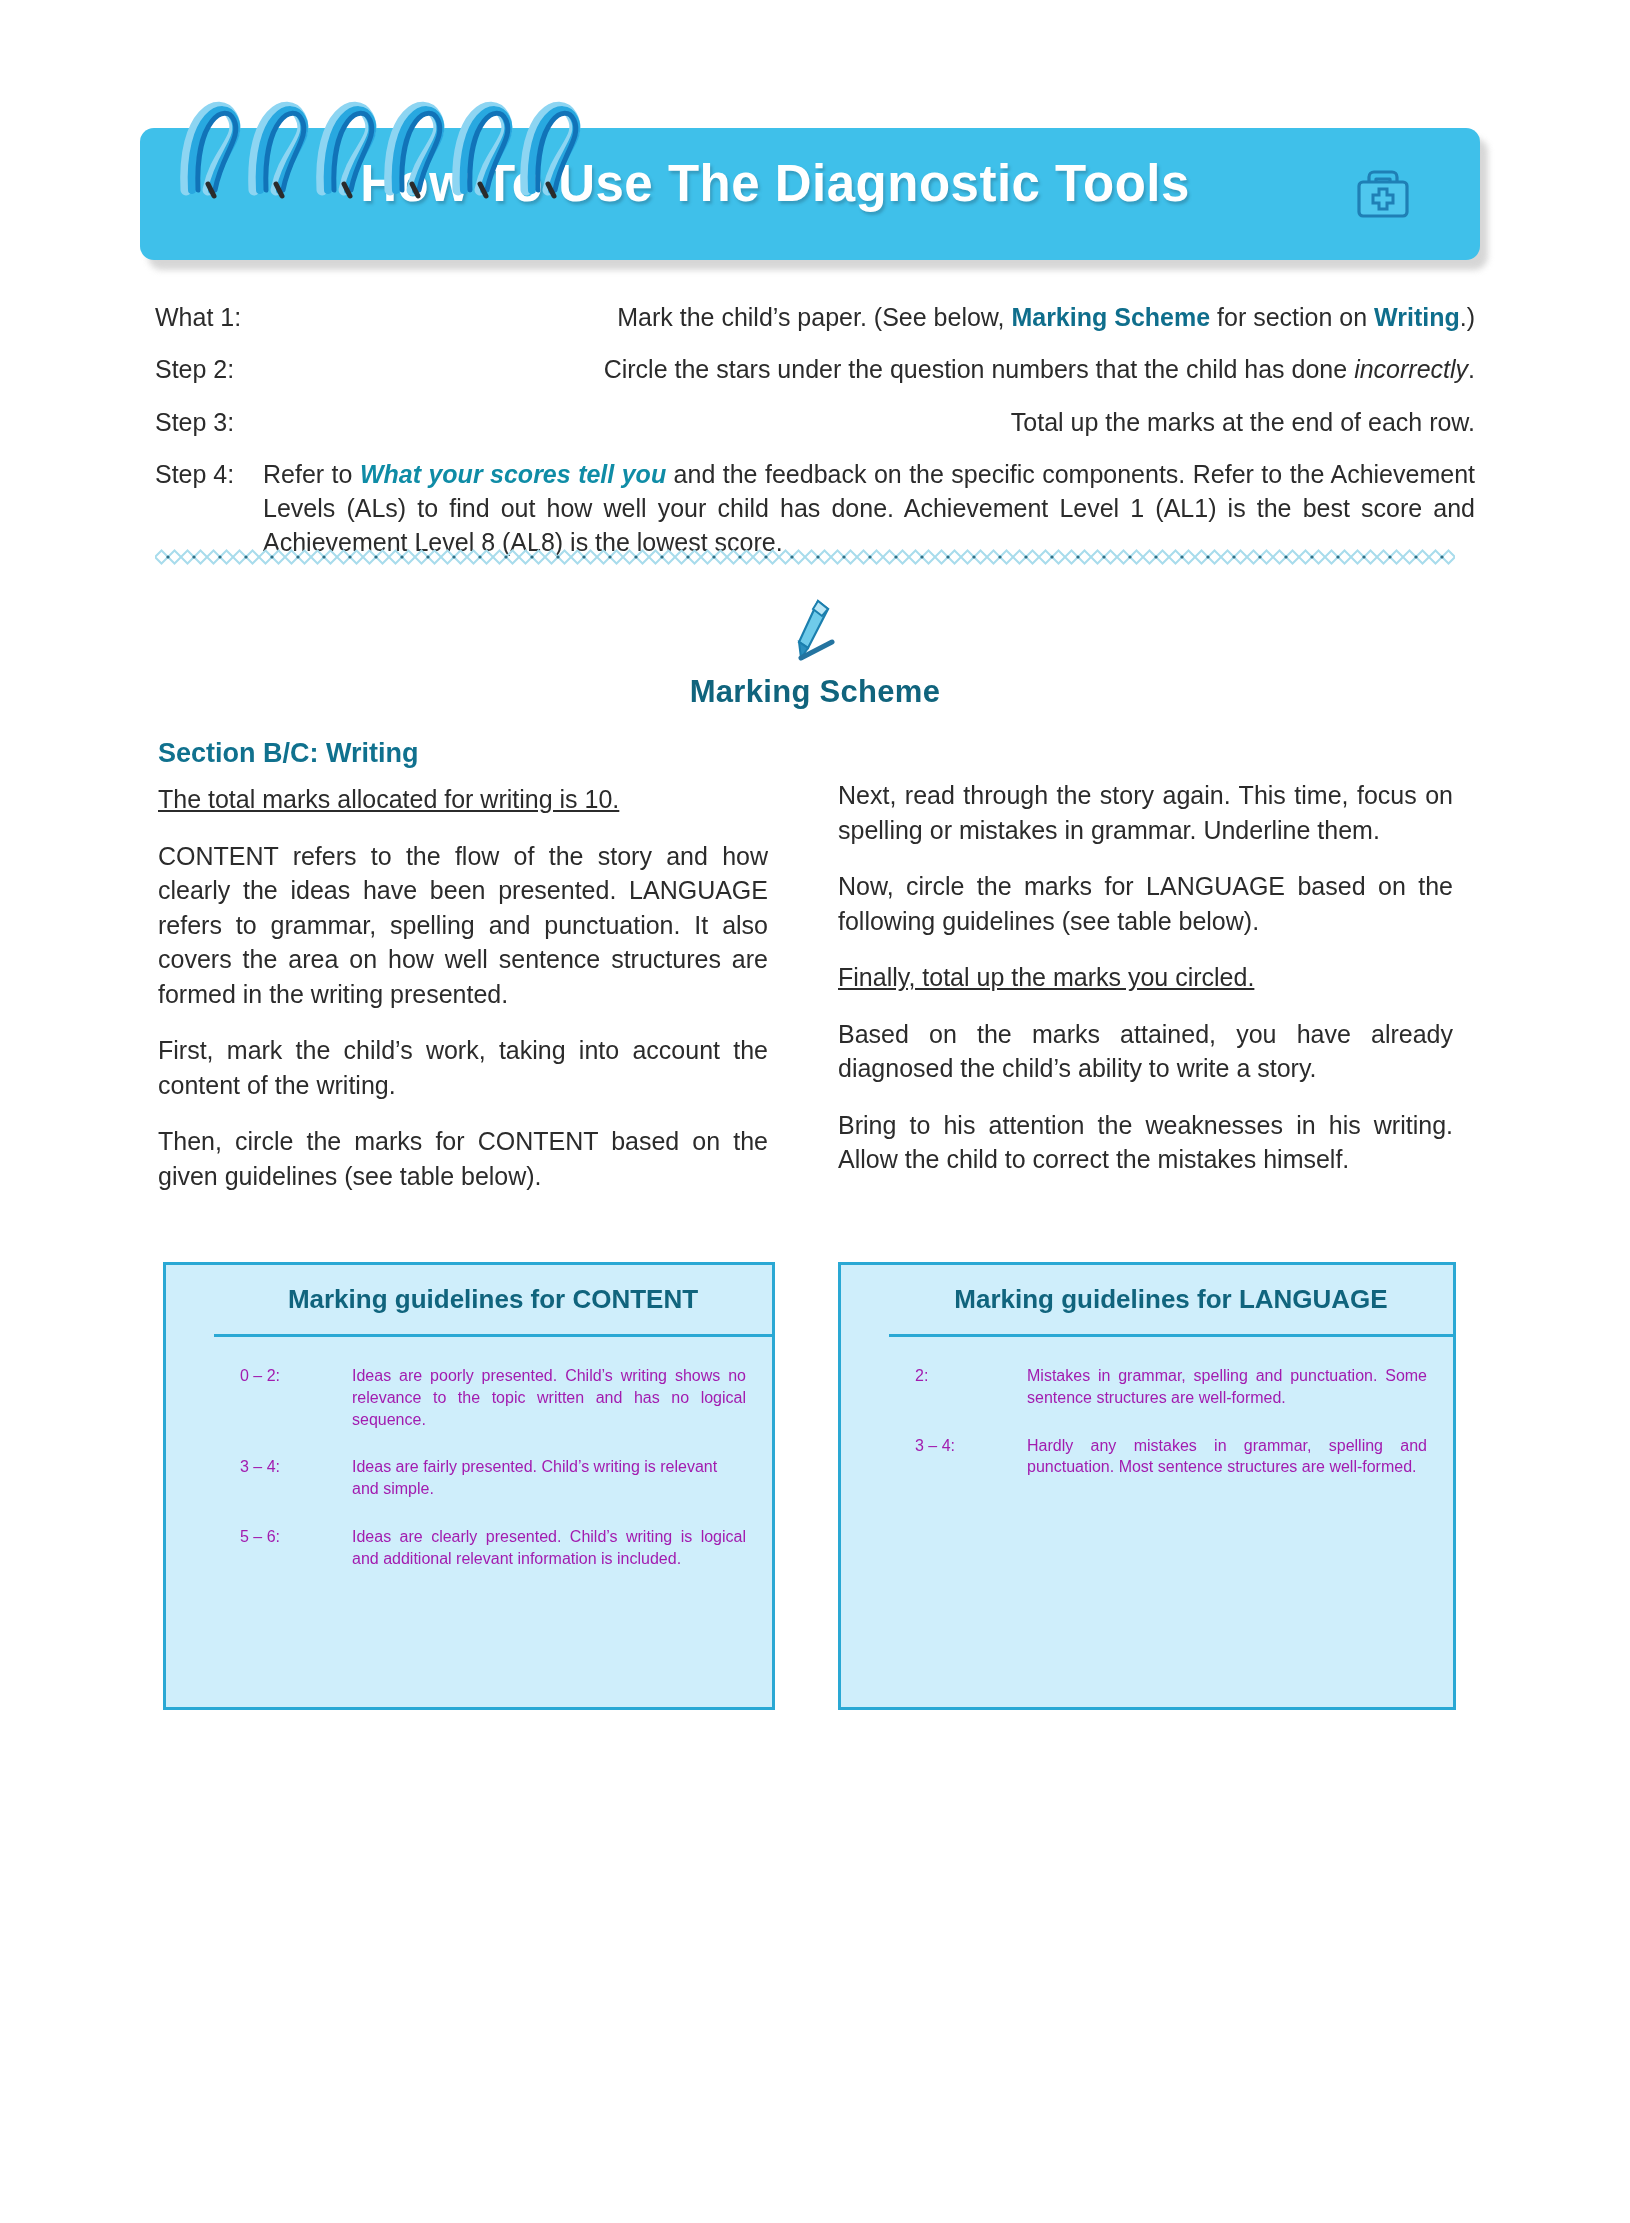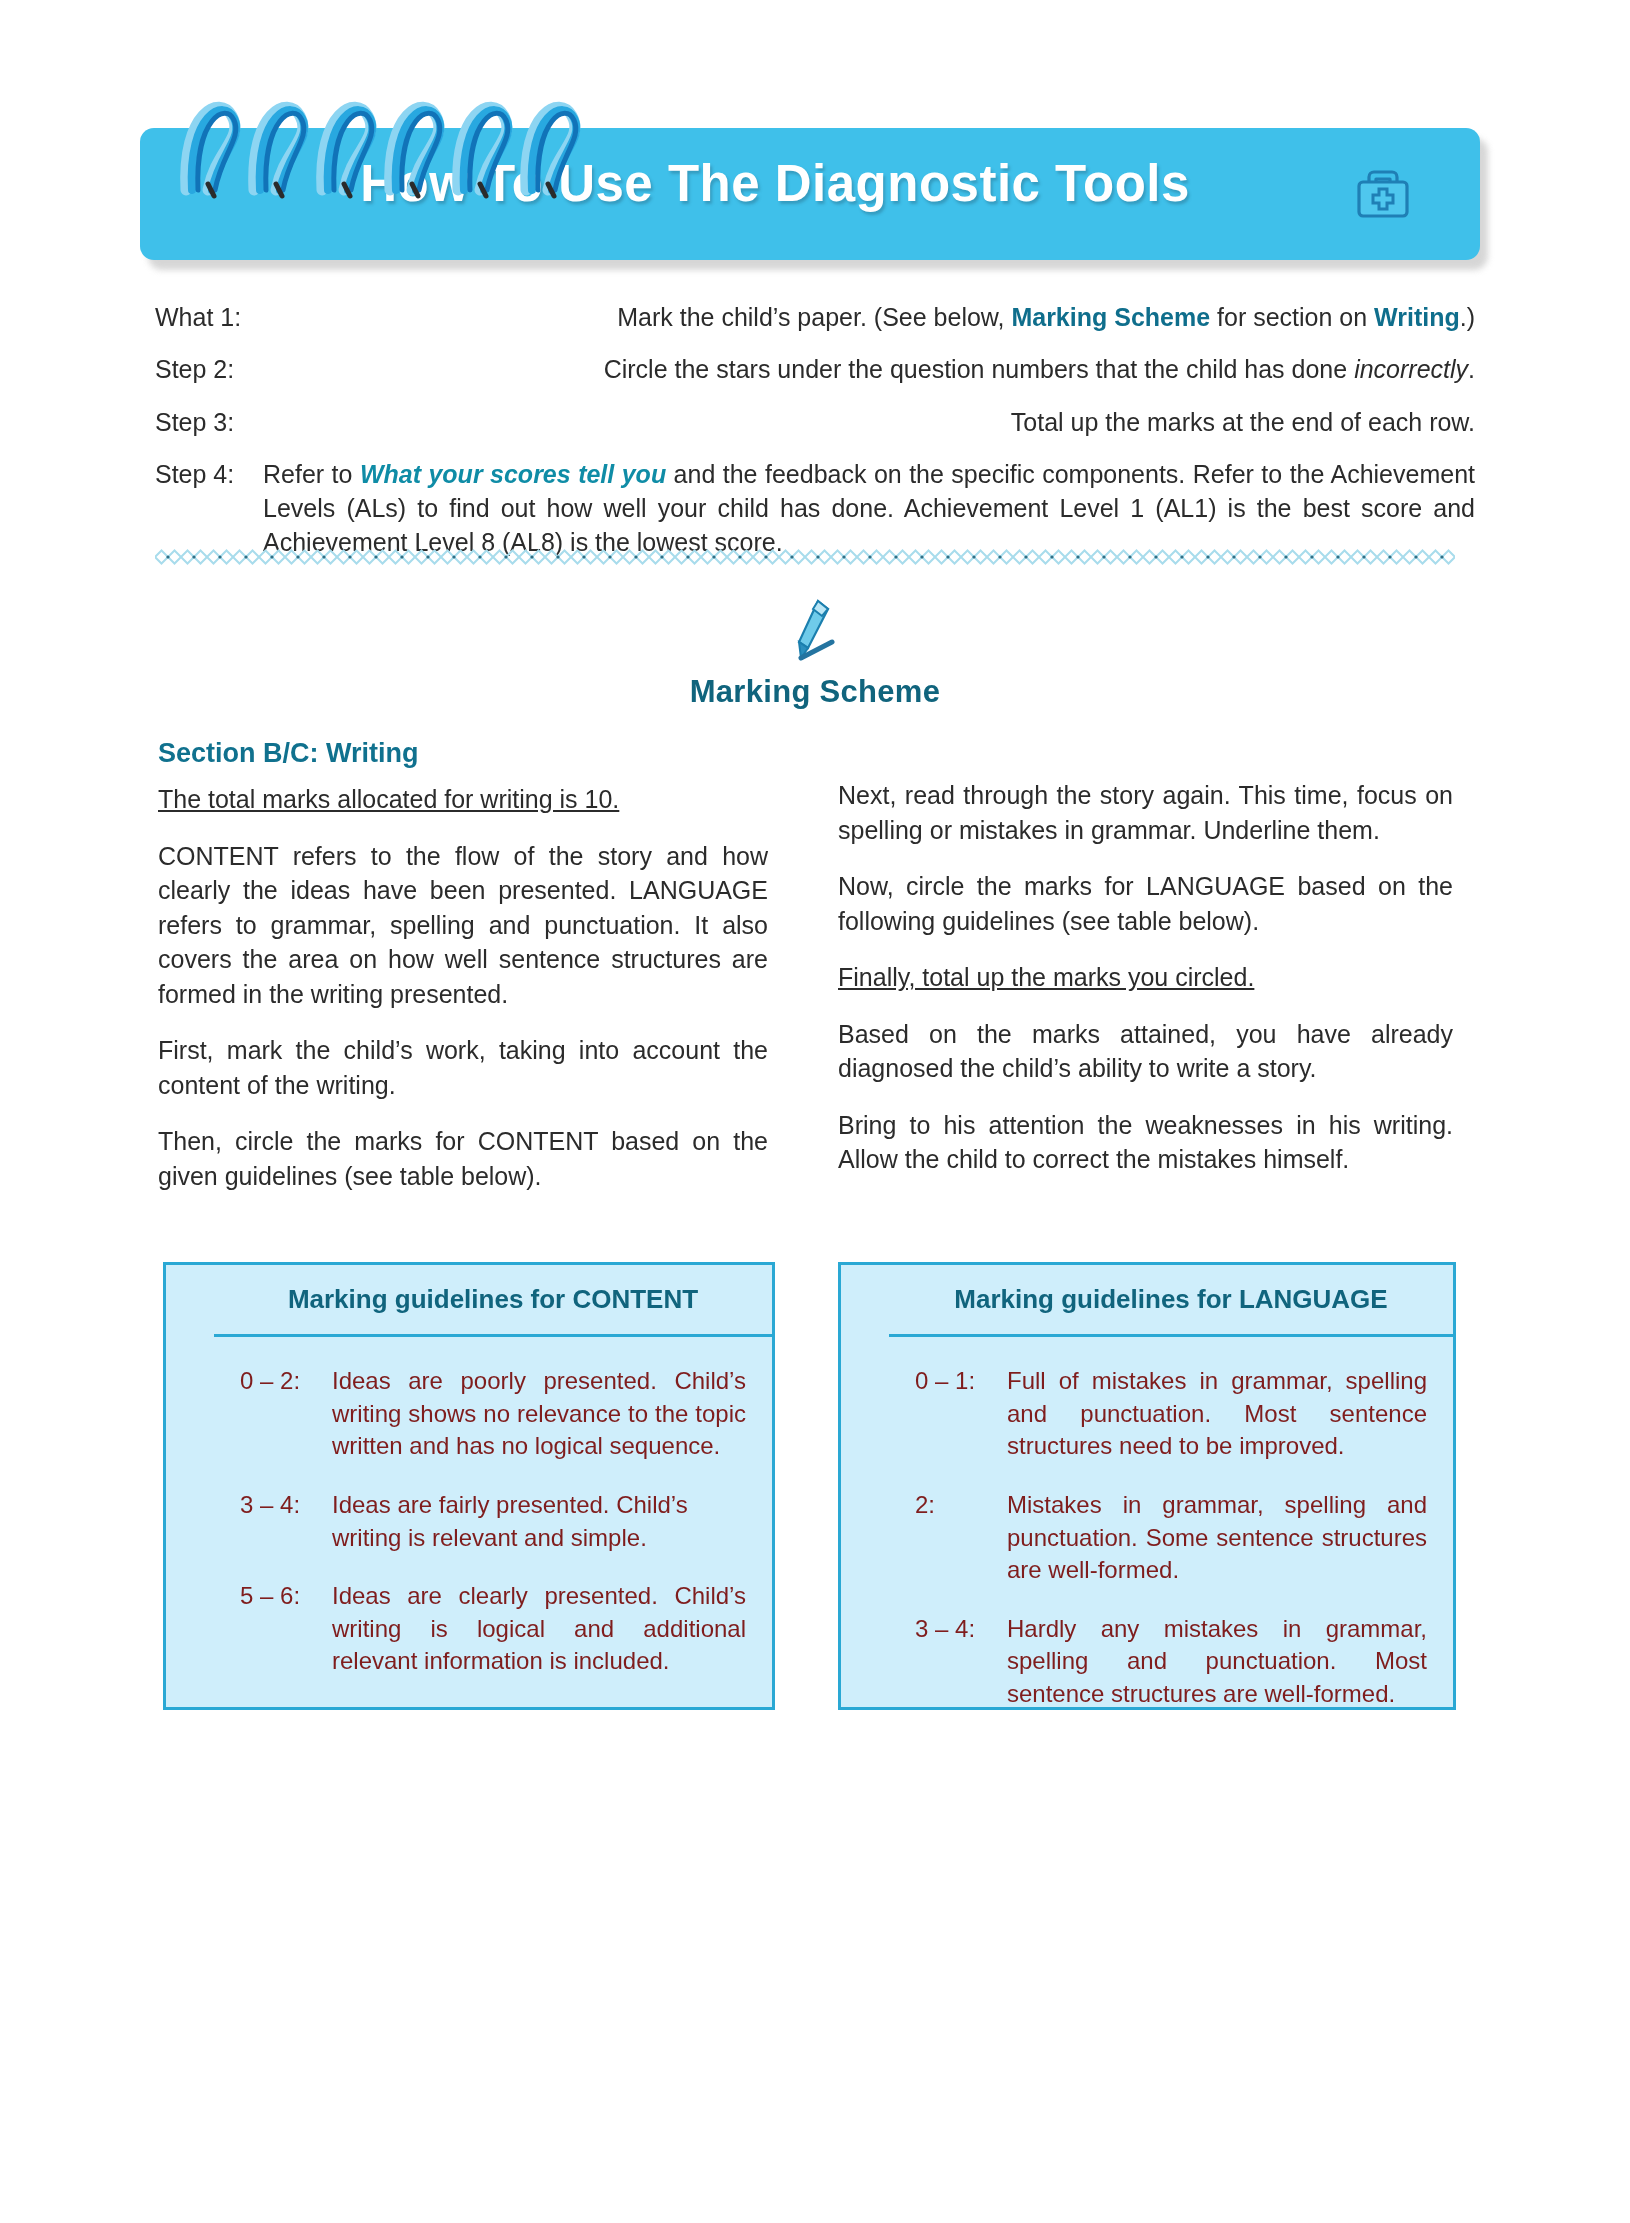--- a/index.html
+++ b/index.html
@@ -187,23 +187,24 @@
     color: #10647d;
     background: #cfeefb;
     box-sizing: border-box;
   }
   .gbox-body {
     padding: 28px 26px 10px 26px;
   }
   .grow {
     display: flex;
     margin-bottom: 26px;
-    font-size: 24px;
+    font-size: 16px;
     line-height: 1.36;
-    color: #7f1d1d;
+    color: #a21caf;
+    gap: 20px;
   }
   .grow-key {
     flex: 0 0 92px;
     white-space: nowrap;
     text-align: left;
   }
   .grow-txt {
     flex: 1 1 auto;
     text-align: justify;
   }
@@ -352,24 +353,20 @@
           <div class="grow-key">5 – 6:</div>
           <div class="grow-txt">Ideas are clearly presented. Child’s writing is logical and additional relevant information is included.</div>
         </div>
       </div>
   </div>
 
   <div class="gbox gbox-right">
     <div class="gbox-title">Marking guidelines for LANGUAGE</div>
     <div class="gbox-body" id="language-rows-host">
         <div class="grow">
-          <div class="grow-key">0 – 1:</div>
-          <div class="grow-txt">Full of mistakes in grammar, spelling and punctuation. Most sentence structures need to be improved.</div>
-        </div>
-        <div class="grow">
           <div class="grow-key">2:</div>
           <div class="grow-txt">Mistakes in grammar, spelling and punctuation. Some sentence structures are well-formed.</div>
         </div>
         <div class="grow">
           <div class="grow-key">3 – 4:</div>
           <div class="grow-txt">Hardly any mistakes in grammar, spelling and punctuation. Most sentence structures are well-formed.</div>
         </div>
       </div>
   </div>
 

